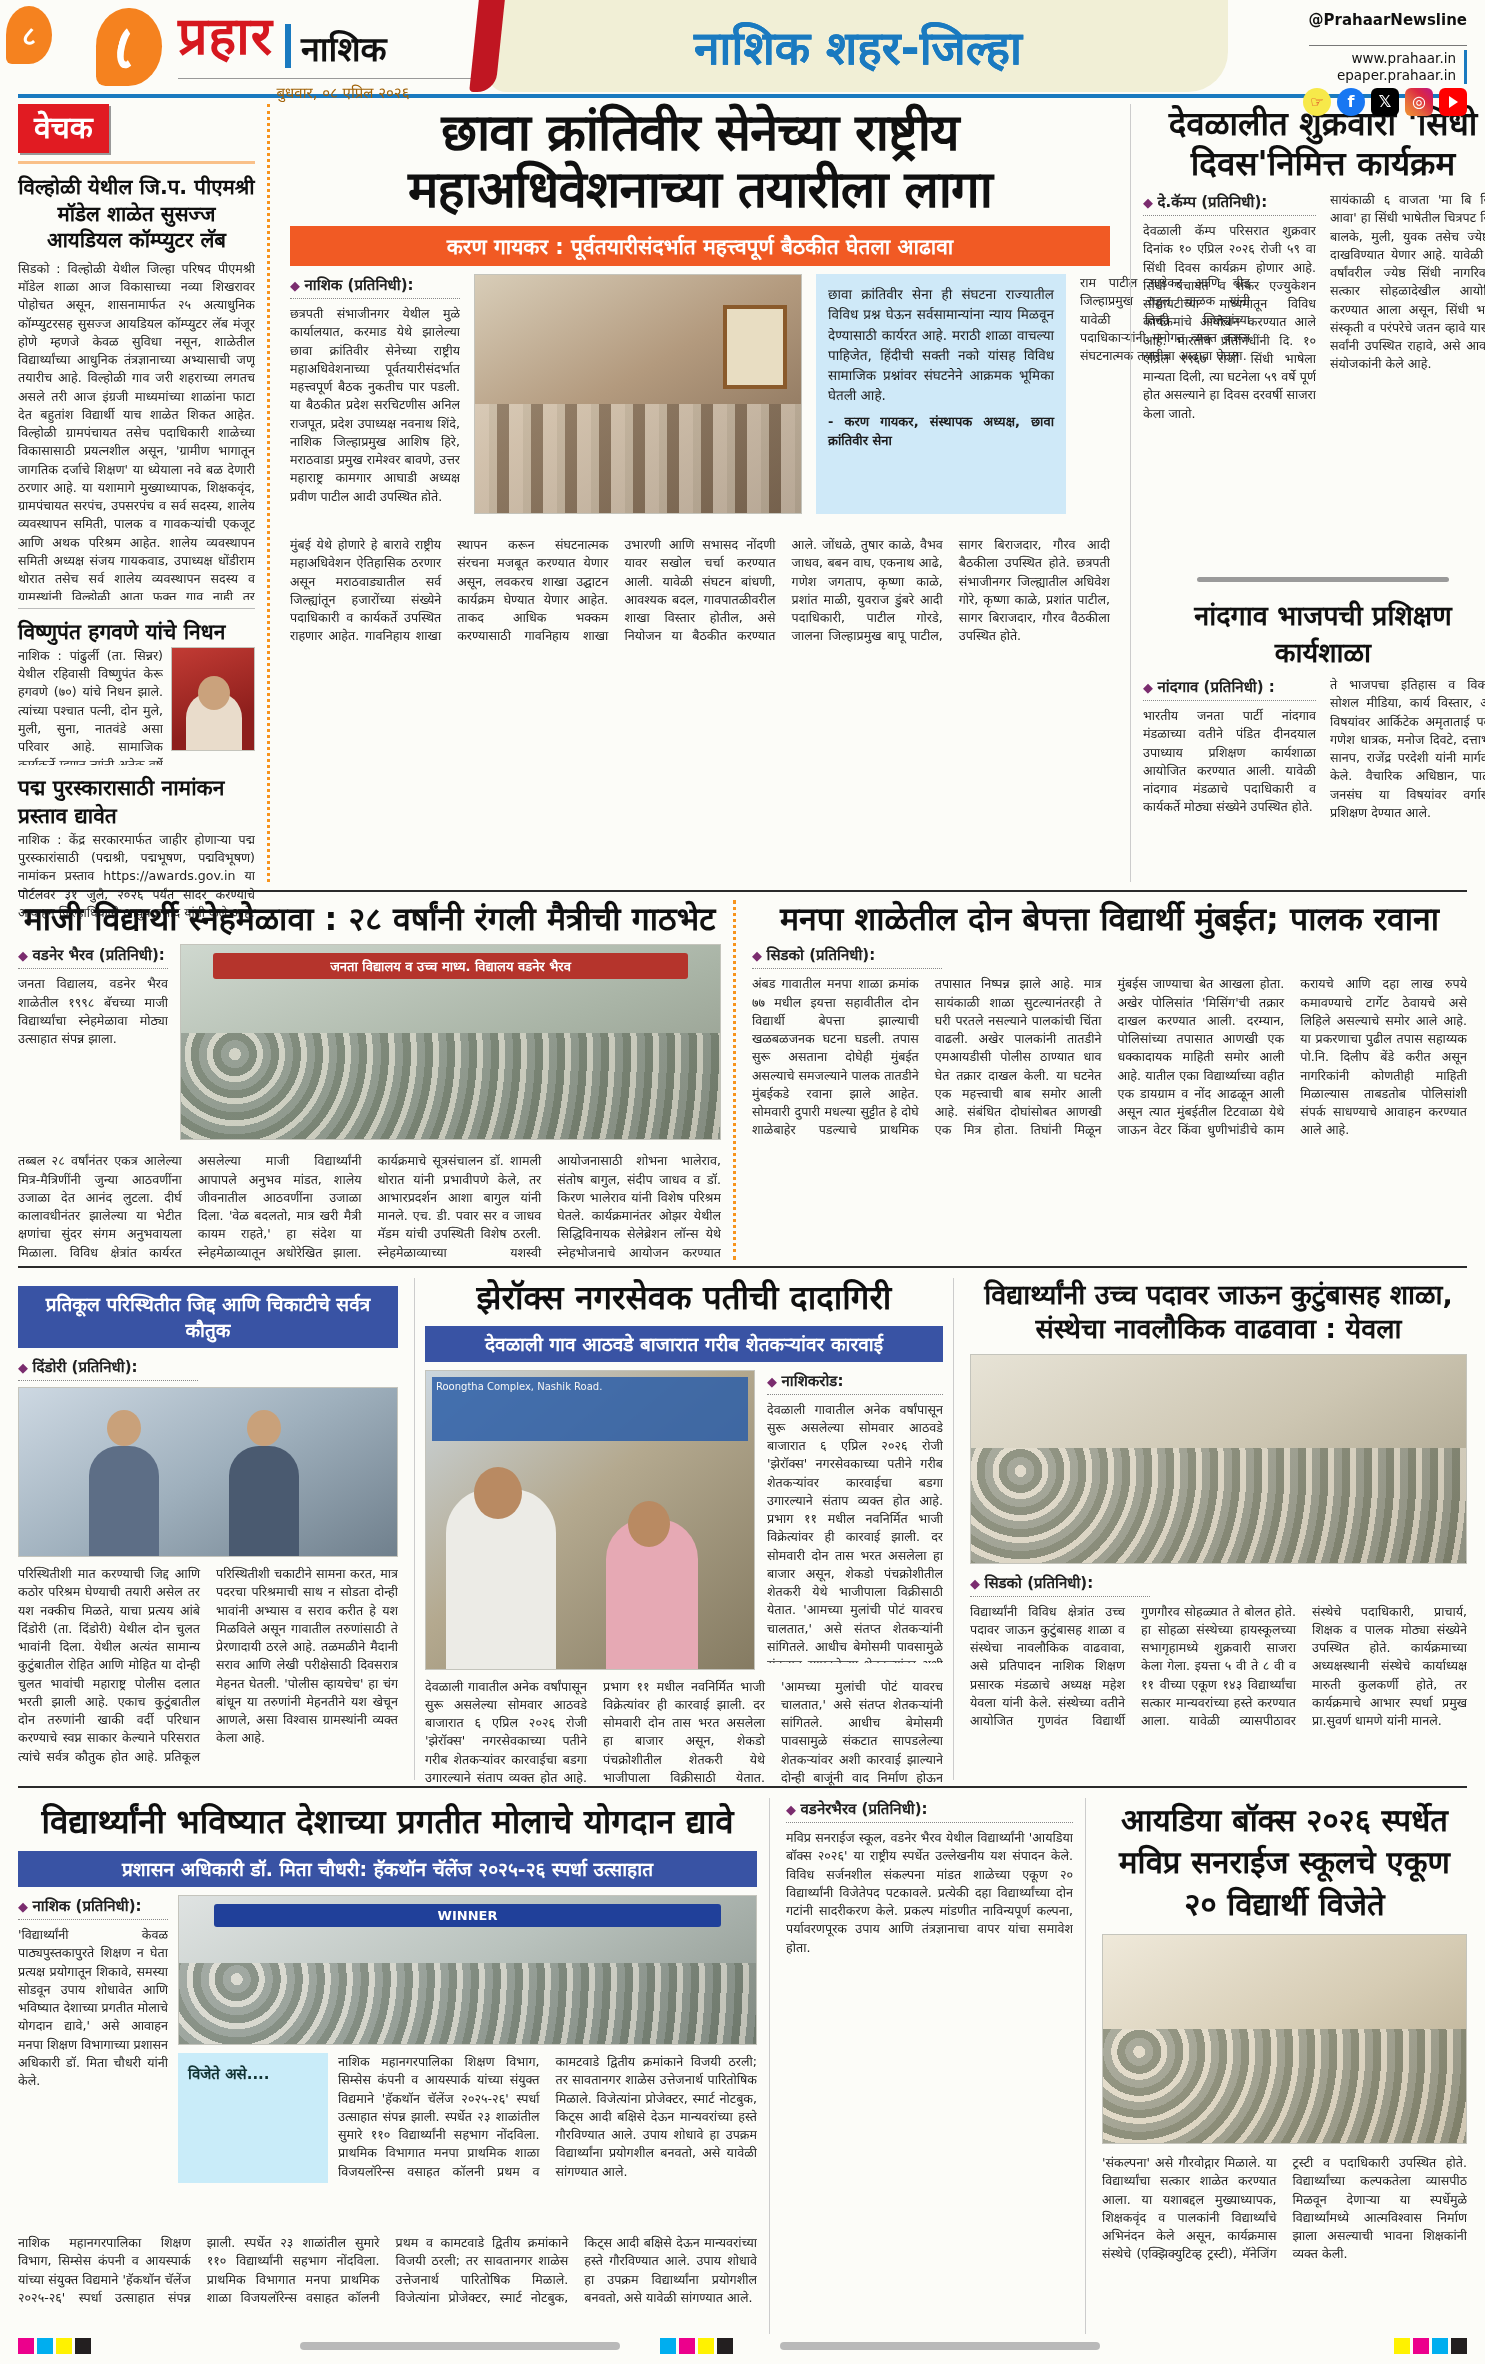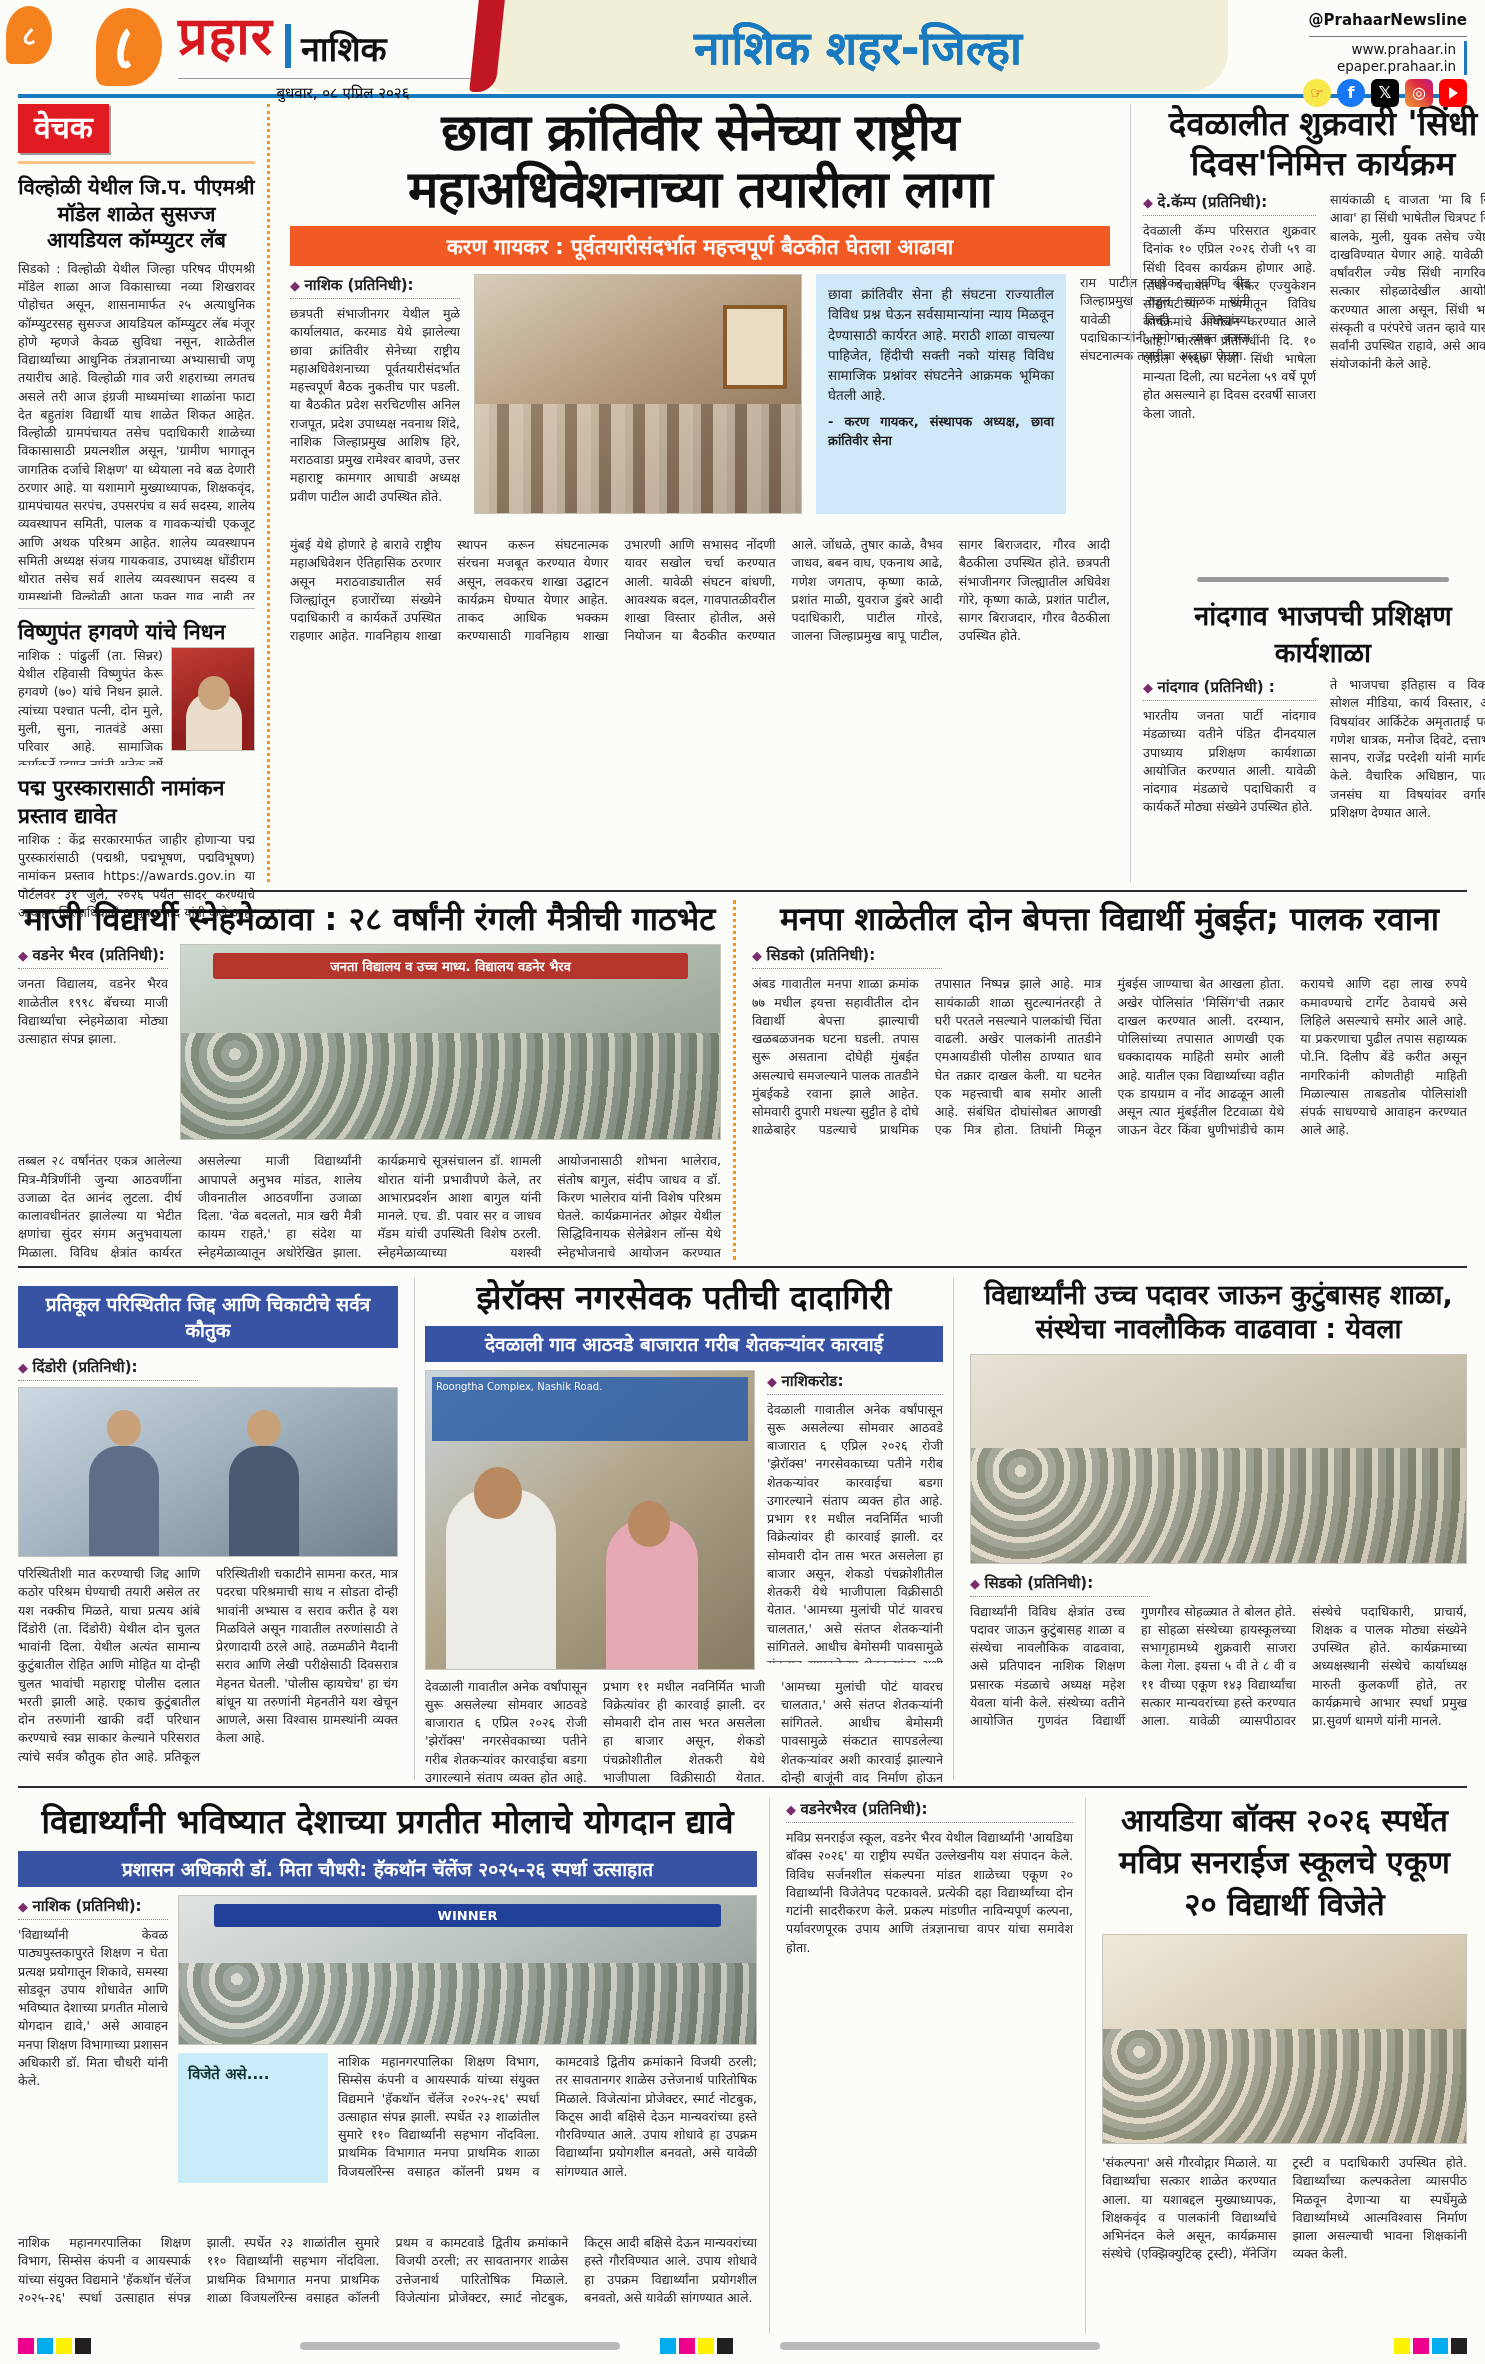--- a/index.html
+++ b/index.html
@@ -19,28 +19,28 @@
   .logo-blob {
     position:absolute; left:78px; top:8px; width:66px; height:78px; background:#f5821f;
     border-radius:52% 52% 54% 10px; display:flex; align-items:center; justify-content:center;
   }
   .logo-glyph { width:22px; height:44px; border:7px solid #fff; border-top-color:transparent;
     border-right-color:transparent; border-radius:50%; transform:rotate(14deg); }
   .logo-block { position:absolute; left:160px; top:10px; }
   .logo-title { color:#d6181f; font-weight:900; font-size:52px; line-height:1; letter-spacing:1px; display:inline-block; }
   .logo-sep { display:inline-block; width:6px; height:44px; background:#1a7ac0; vertical-align:middle; margin:0 10px 8px 12px; }
   .logo-edition { display:inline-block; font-weight:900; font-size:34px; color:#111; vertical-align:middle; margin-bottom:3px; }
-  .logo-date { font-size:15px; color:#000000; border-top:1px solid #999; margin-top:2px; padding-top:3px; width:330px; text-align:center; }
+  .logo-date { font-size:15px; color:#a16207; border-top:1px solid #999; margin-top:2px; padding-top:3px; width:330px; text-align:center; }
   .ribbon { position:absolute; left:470px; top:0; width:740px; height:92px; background:#f1efd6;
     border-radius:0 0 40px 18px; display:flex; align-items:center; justify-content:center; }
   .ribbon-accent { position:absolute; left:-14px; top:0; width:26px; height:92px; background:#c01622;
     border-radius:0 0 18px 4px; transform:skewX(-6deg); }
   .ribbon-title { color:#1a7ac0; font-weight:900; font-size:46px; text-shadow:0 0 0 #1a7ac0; }
   .mast-right { position:absolute; right:0; top:10px; width:230px; text-align:right; }
-  .social-handle { font-size:15px; font-weight:bold; color:#111; border-bottom:1px solid #777; display:inline-block; padding-bottom:7px; }
+  .social-handle { font-size:15px; font-weight:bold; color:#111; border-bottom:1px solid #777; display:inline-block; padding-bottom:16px; }
   .mast-urls { font-size:13.5px; color:#111; line-height:1.25; margin-top:4px; display:inline-block; vertical-align:top; border-right:3px solid #1a7ac0; padding-right:8px; }
   .social-row { display:inline-flex; gap:6px; margin-top:4px; vertical-align:top; margin-left:6px; }
   .sic { width:28px; height:28px; border-radius:6px; display:flex; align-items:center; justify-content:center; color:#fff; font-weight:bold; font-size:16px; }
   .sic.app { background:#f7e94a; border-radius:50%; color:#d6181f; font-size:15px; }
   .sic.fb { background:#1877f2; border-radius:50%; }
   .sic.x { background:#000; }
   .sic.ig { background:linear-gradient(45deg,#f09433,#e6683c,#dc2743,#bc1888); }
   .sic.yt { background:#ff0000; }
   .yt-tri { width:0; height:0; border-left:9px solid #fff; border-top:6px solid transparent; border-bottom:6px solid transparent; }
   .blue-rule { height:4px; background:#1a7ac0; margin-top:-2px; }

